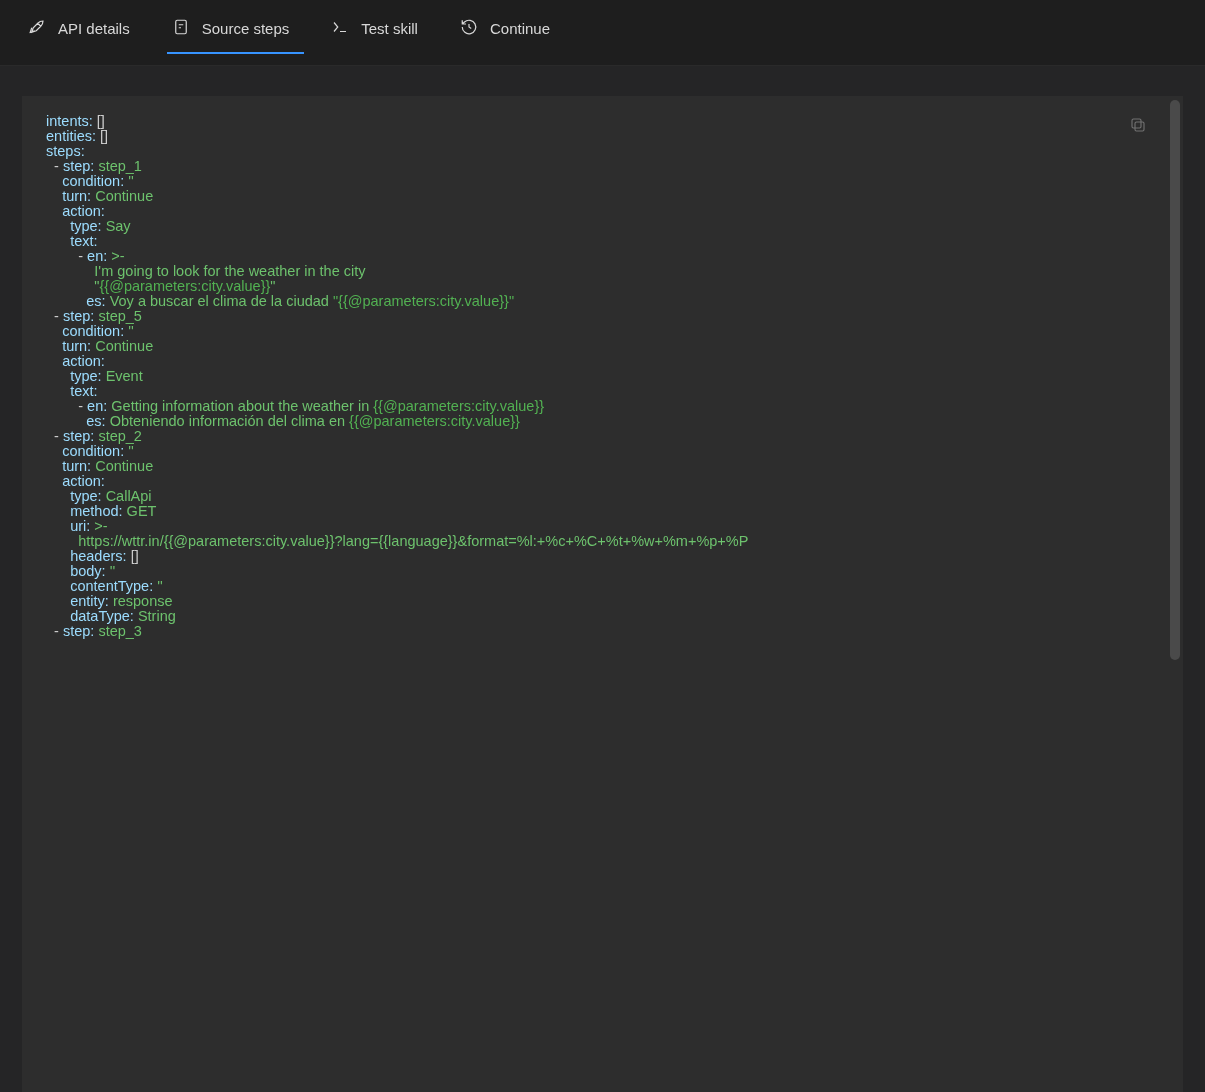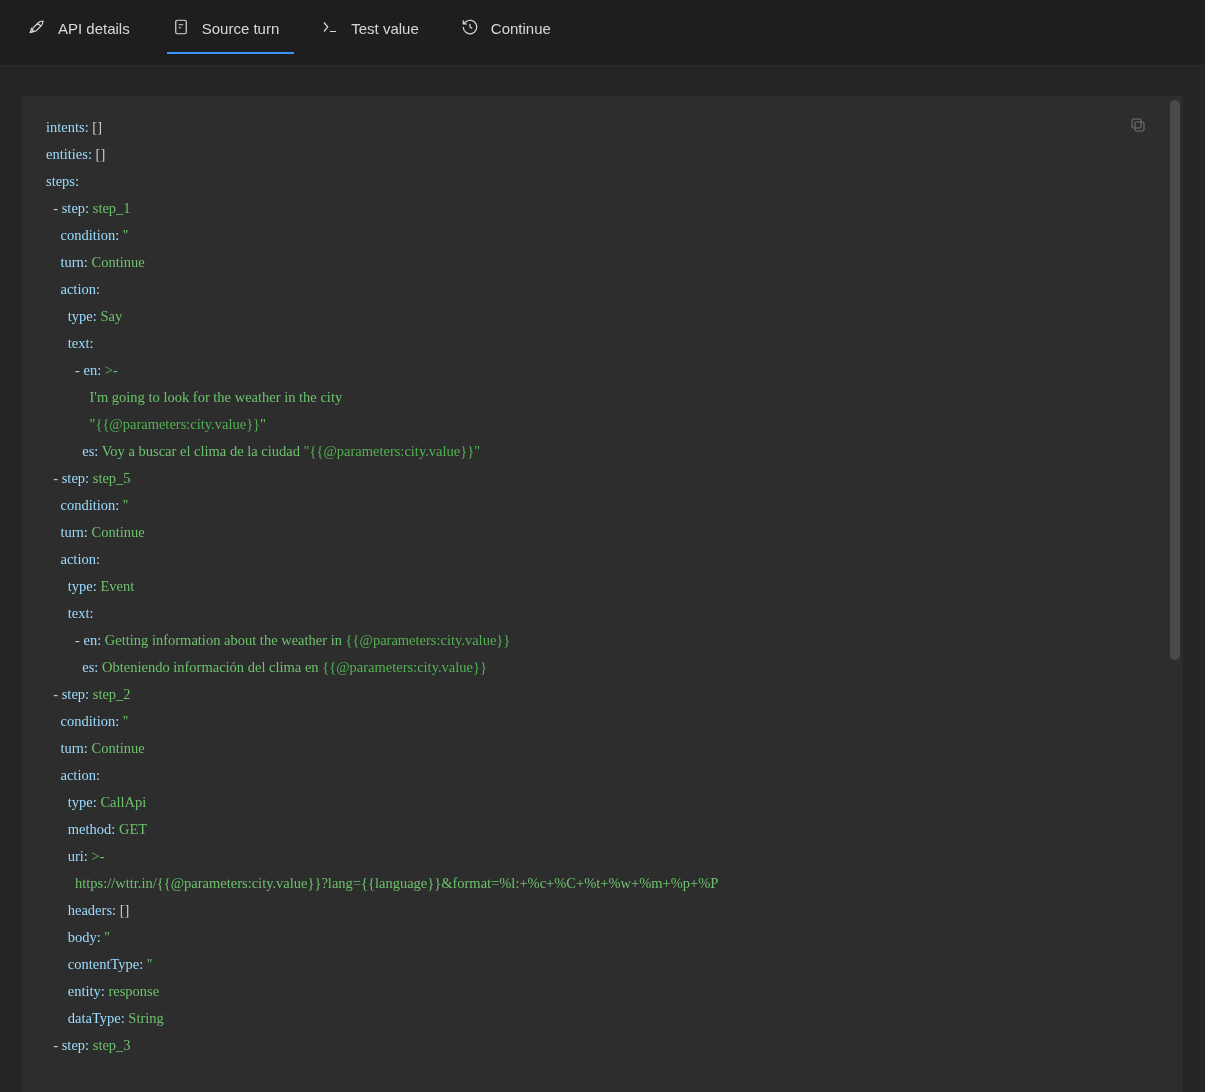--- a/index.html
+++ b/index.html
@@ -65,23 +65,23 @@
 .scrollbar {
   position: absolute;
   top: 4px;
   right: 3px;
   width: 10px;
   height: 560px;
   background: #4a4a4a;
   border-radius: 5px;
 }
 pre.code {
-  font-family: Liberation Serif, serif;
+  font-family: Liberation Sans, sans-serif;
   font-size: 14.5px;
-  line-height: 27px;
+  line-height: 15px;
   padding: 18px 24px;
   color: #9cdcfe;
   white-space: pre;
   overflow: hidden;
 }
 .k { color: #9cdcfe; } 
 .p { color: #cccccc; } 
 .s { color: #6dc26d; } 
 .s2 { color: #52b152; } 
 .d { color: #cccccc; } 
@@ -94,27 +94,27 @@
     <span><svg viewBox="0 0 24 24">
           <path d="M5 19l2-6 6-6c3-3 7-3 7-3s0 4-3 7l-6 6-6 2zM13 7l4 4M5 13l-2 6 6-2"></path>
         </svg></span>
     <span>API details</span>
   </div>
   <div class="tab active">
     <span><svg viewBox="0 0 24 24">
           <rect x="5" y="3" width="14" height="18" rx="2"></rect>
           <path d="M9 9h6M9 13h3"></path>
         </svg></span>
-    <span>Source turn</span>
+    <span>Source steps</span>
   </div>
   <div class="tab">
     <span><svg viewBox="0 0 24 24">
           <path d="M4 6l5 6-5 6M12 18h8"></path>
         </svg></span>
-    <span>Test value</span>
+    <span>Test skill</span>
   </div>
   <div class="tab">
     <span><svg viewBox="0 0 24 24">
           <path d="M3 12a9 9 0 1 0 3-6.7L3 8M3 3v5h5M12 8v4l3 2"></path>
         </svg></span>
     <span>Continue</span>
   </div>
 </div>
 
 <div class="content-wrap">

